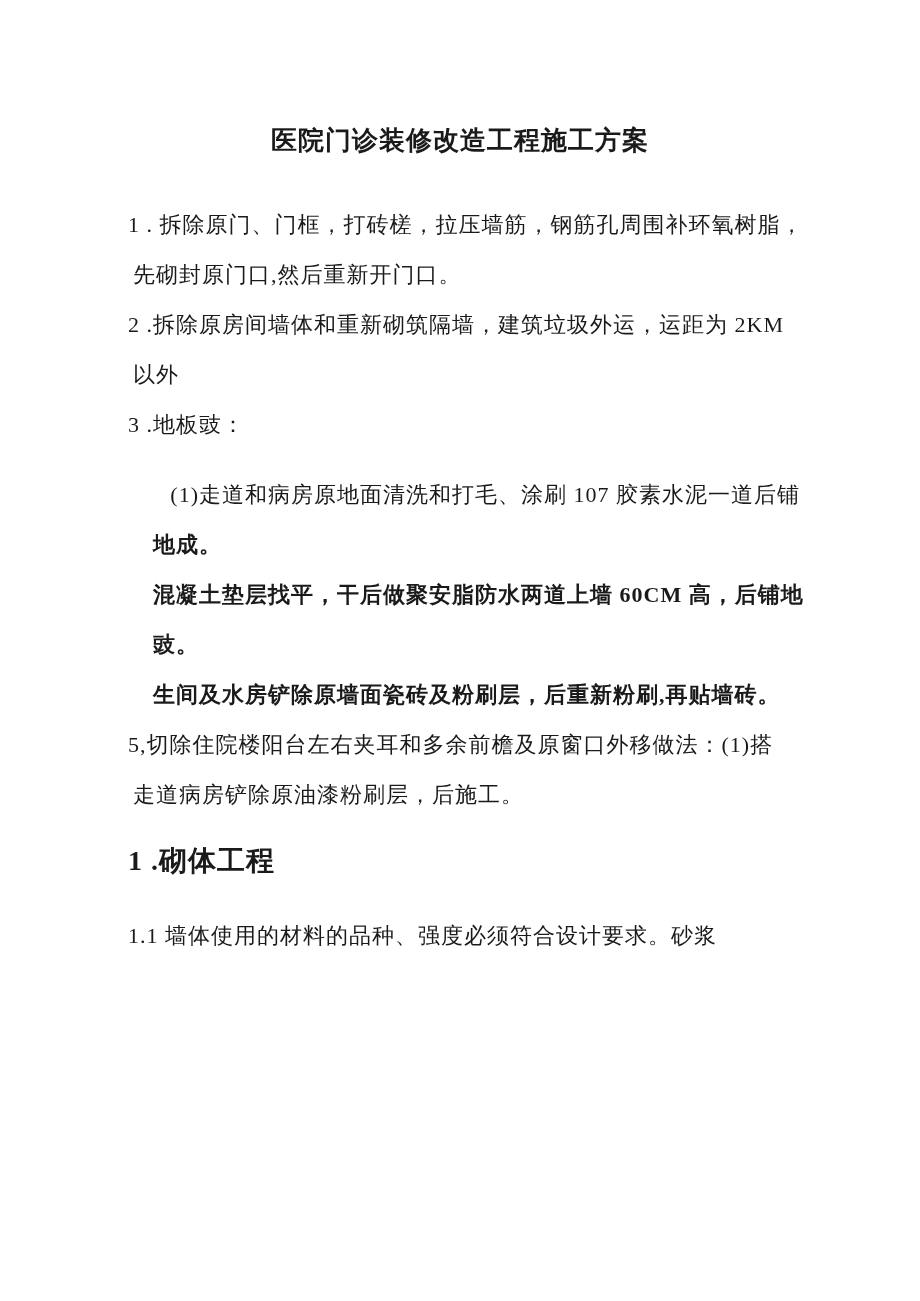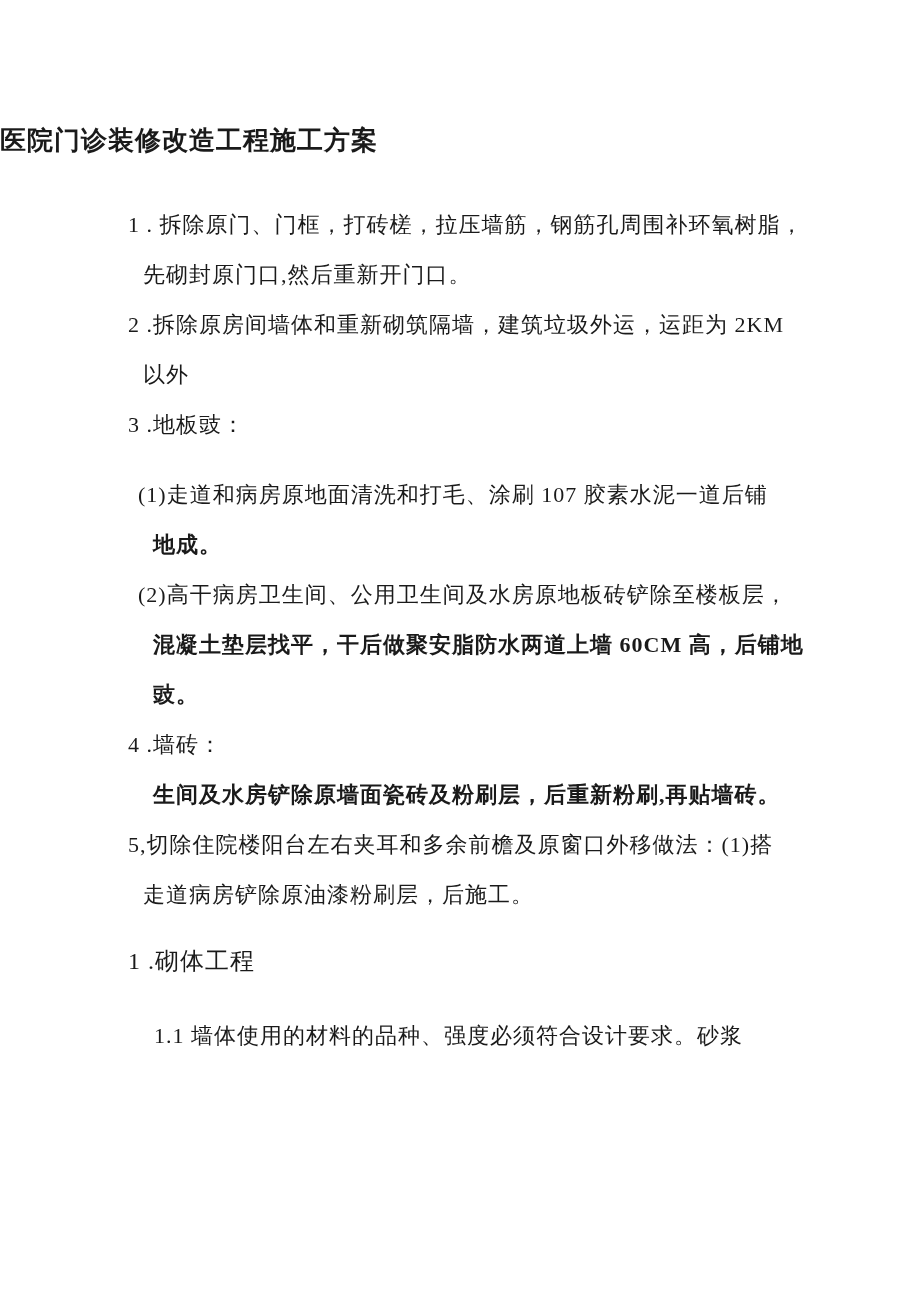--- a/index.html
+++ b/index.html
@@ -12,48 +12,48 @@
     width: 920px;
     height: 1301px;
     background: #ffffff;
     overflow: hidden;
     font-family: "Liberation Serif", "DejaVu Serif", serif;
     color: #1a1a1a;
   }
   .doc-title {
     margin: 0;
     padding-top: 124px;
-    text-align: left;
+    text-align: center;
     font-size: 26px;
     line-height: 34px;
     font-weight: bold;
     letter-spacing: 1px;
   }
   .content {
     padding-left: 128px;
     padding-right: 120px;
     font-size: 22px;
     letter-spacing: 1px;
   }
   .line {
     line-height: 50px;
     white-space: nowrap;
   }
   .first-line { margin-top: 42px; }
   .ind-num   { margin-left: 0; }
-  .ind-cont  { margin-left: 15px; }
-  .ind-paren { margin-left: 10px; }
+  .ind-cont  { margin-left: 5px; }
+  .ind-paren { margin-left: 10px; text-align: right; }
   .ind-flush { margin-left: 25px; font-weight: bold; }
-  .ind-sub   { margin-left: 26px; }
+  .ind-sub   { }
   .gap-para    { margin-top: 20px; }
   .gap-heading { margin-top: 16px; }
   .gap-sub     { margin-top: 25px; }
   .heading {
-    font-weight: normal;
-    font-size: 24px;
+    font-weight: bold;
+    font-size: 28px;
   }
 </style>
 </head>
 <body>
 
 <div class="page">
 
   <h1 class="doc-title">医院门诊装修改造工程施工方案</h1>
 
   <div class="content">
@@ -65,27 +65,25 @@
     <div class="line ind-num">2 .拆除原房间墙体和重新砌筑隔墙，建筑垃圾外运，运距为 2KM</div>
 
     <div class="line ind-cont">以外</div>
 
     <div class="line ind-num">3 .地板豉：</div>
 
     <div class="line gap-para ind-paren">(1)走道和病房原地面清洗和打毛、涂刷 107 胶素水泥一道后铺</div>
 
     <div class="line ind-flush">地成。</div>
 
-    <div class="line ind-paren">(2)高干病房卫生间、公用卫生间及水房原地板砖铲除至楼板层，</div>
 
     <div class="line ind-flush">混凝土垫层找平，干后做聚安脂防水两道上墙 60CM 高，后铺地</div>
 
     <div class="line ind-flush">豉。</div>
 
-    <div class="line ind-num">4 .墙砖：</div>
 
 
     <div class="line ind-flush">生间及水房铲除原墙面瓷砖及粉刷层，后重新粉刷,再贴墙砖。</div>
 
     <div class="line ind-num">5,切除住院楼阳台左右夹耳和多余前檐及原窗口外移做法：(1)搭</div>
 
     <div class="line ind-cont">走道病房铲除原油漆粉刷层，后施工。</div>
 
     <div class="line gap-heading ind-num heading">1 .砌体工程</div>
 

